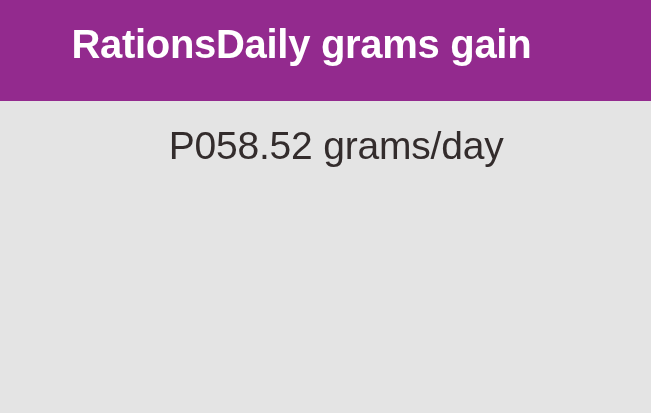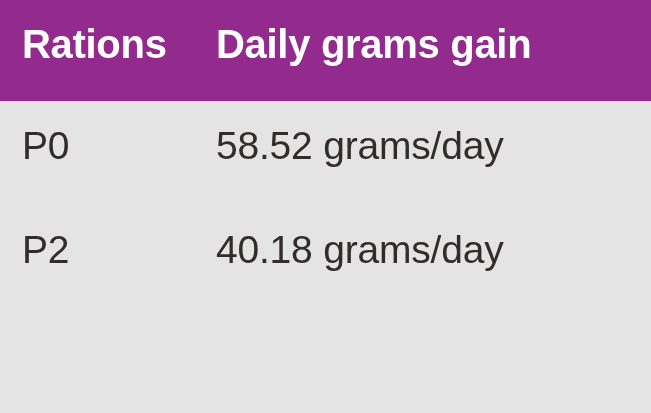--- a/index.html
+++ b/index.html
@@ -60,20 +60,21 @@
 
   
   .cell {
     box-sizing: border-box;
     white-space: nowrap;
     overflow: hidden;
   }
   .col-rations {
     width: 216px;
     padding-left: 22px;
+    text-align: right;
   }
   .col-gain {
     width: 435px;
     padding-left: 0px;
   }
 </style>
 </head>
 <body>
 
 <div id="table-root">
@@ -82,18 +83,14 @@
     <div class="cell col-rations">Rations</div>
     <div class="cell col-gain">Daily grams gain</div>
   </div>
 
   <div class="row row-body row-0">
     <div class="cell col-rations">P0</div>
     <div class="cell col-gain">58.52 grams/day</div>
   </div>
 
 
-  <div class="row row-body row-2">
-    <div class="cell col-rations">P2</div>
-    <div class="cell col-gain">40.18 grams/day</div>
-  </div>
 
 </div>
 
 </body></html>

